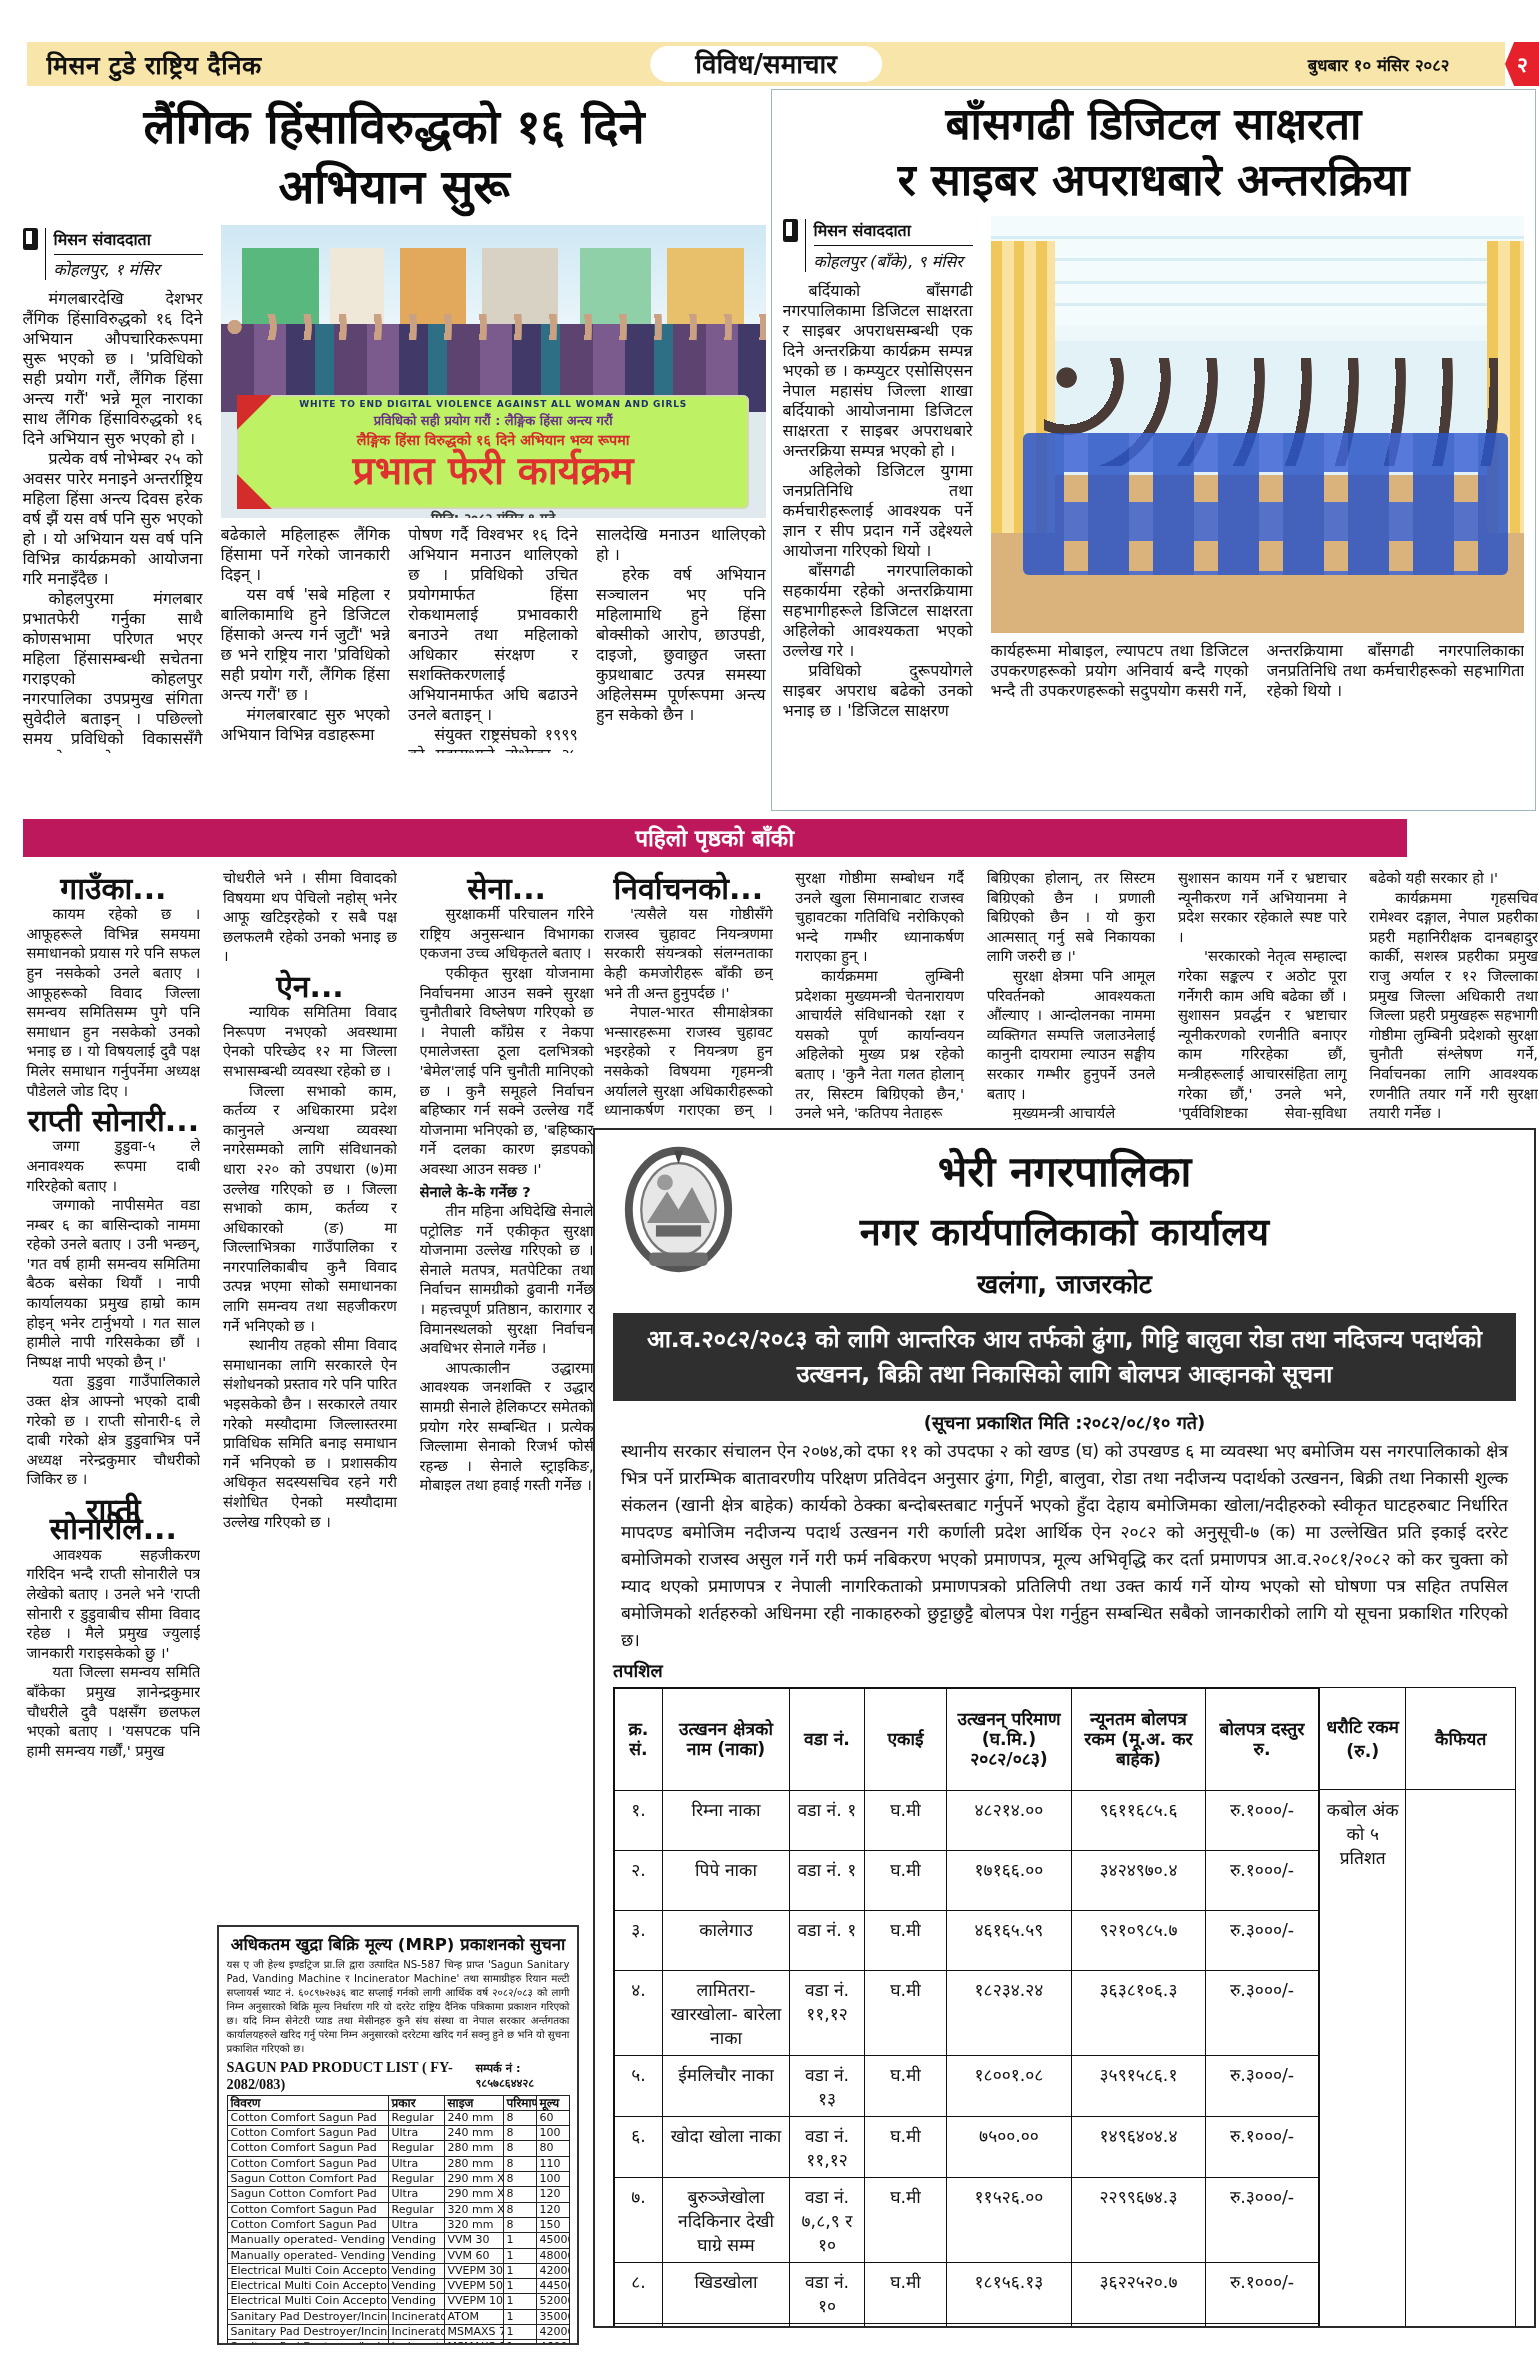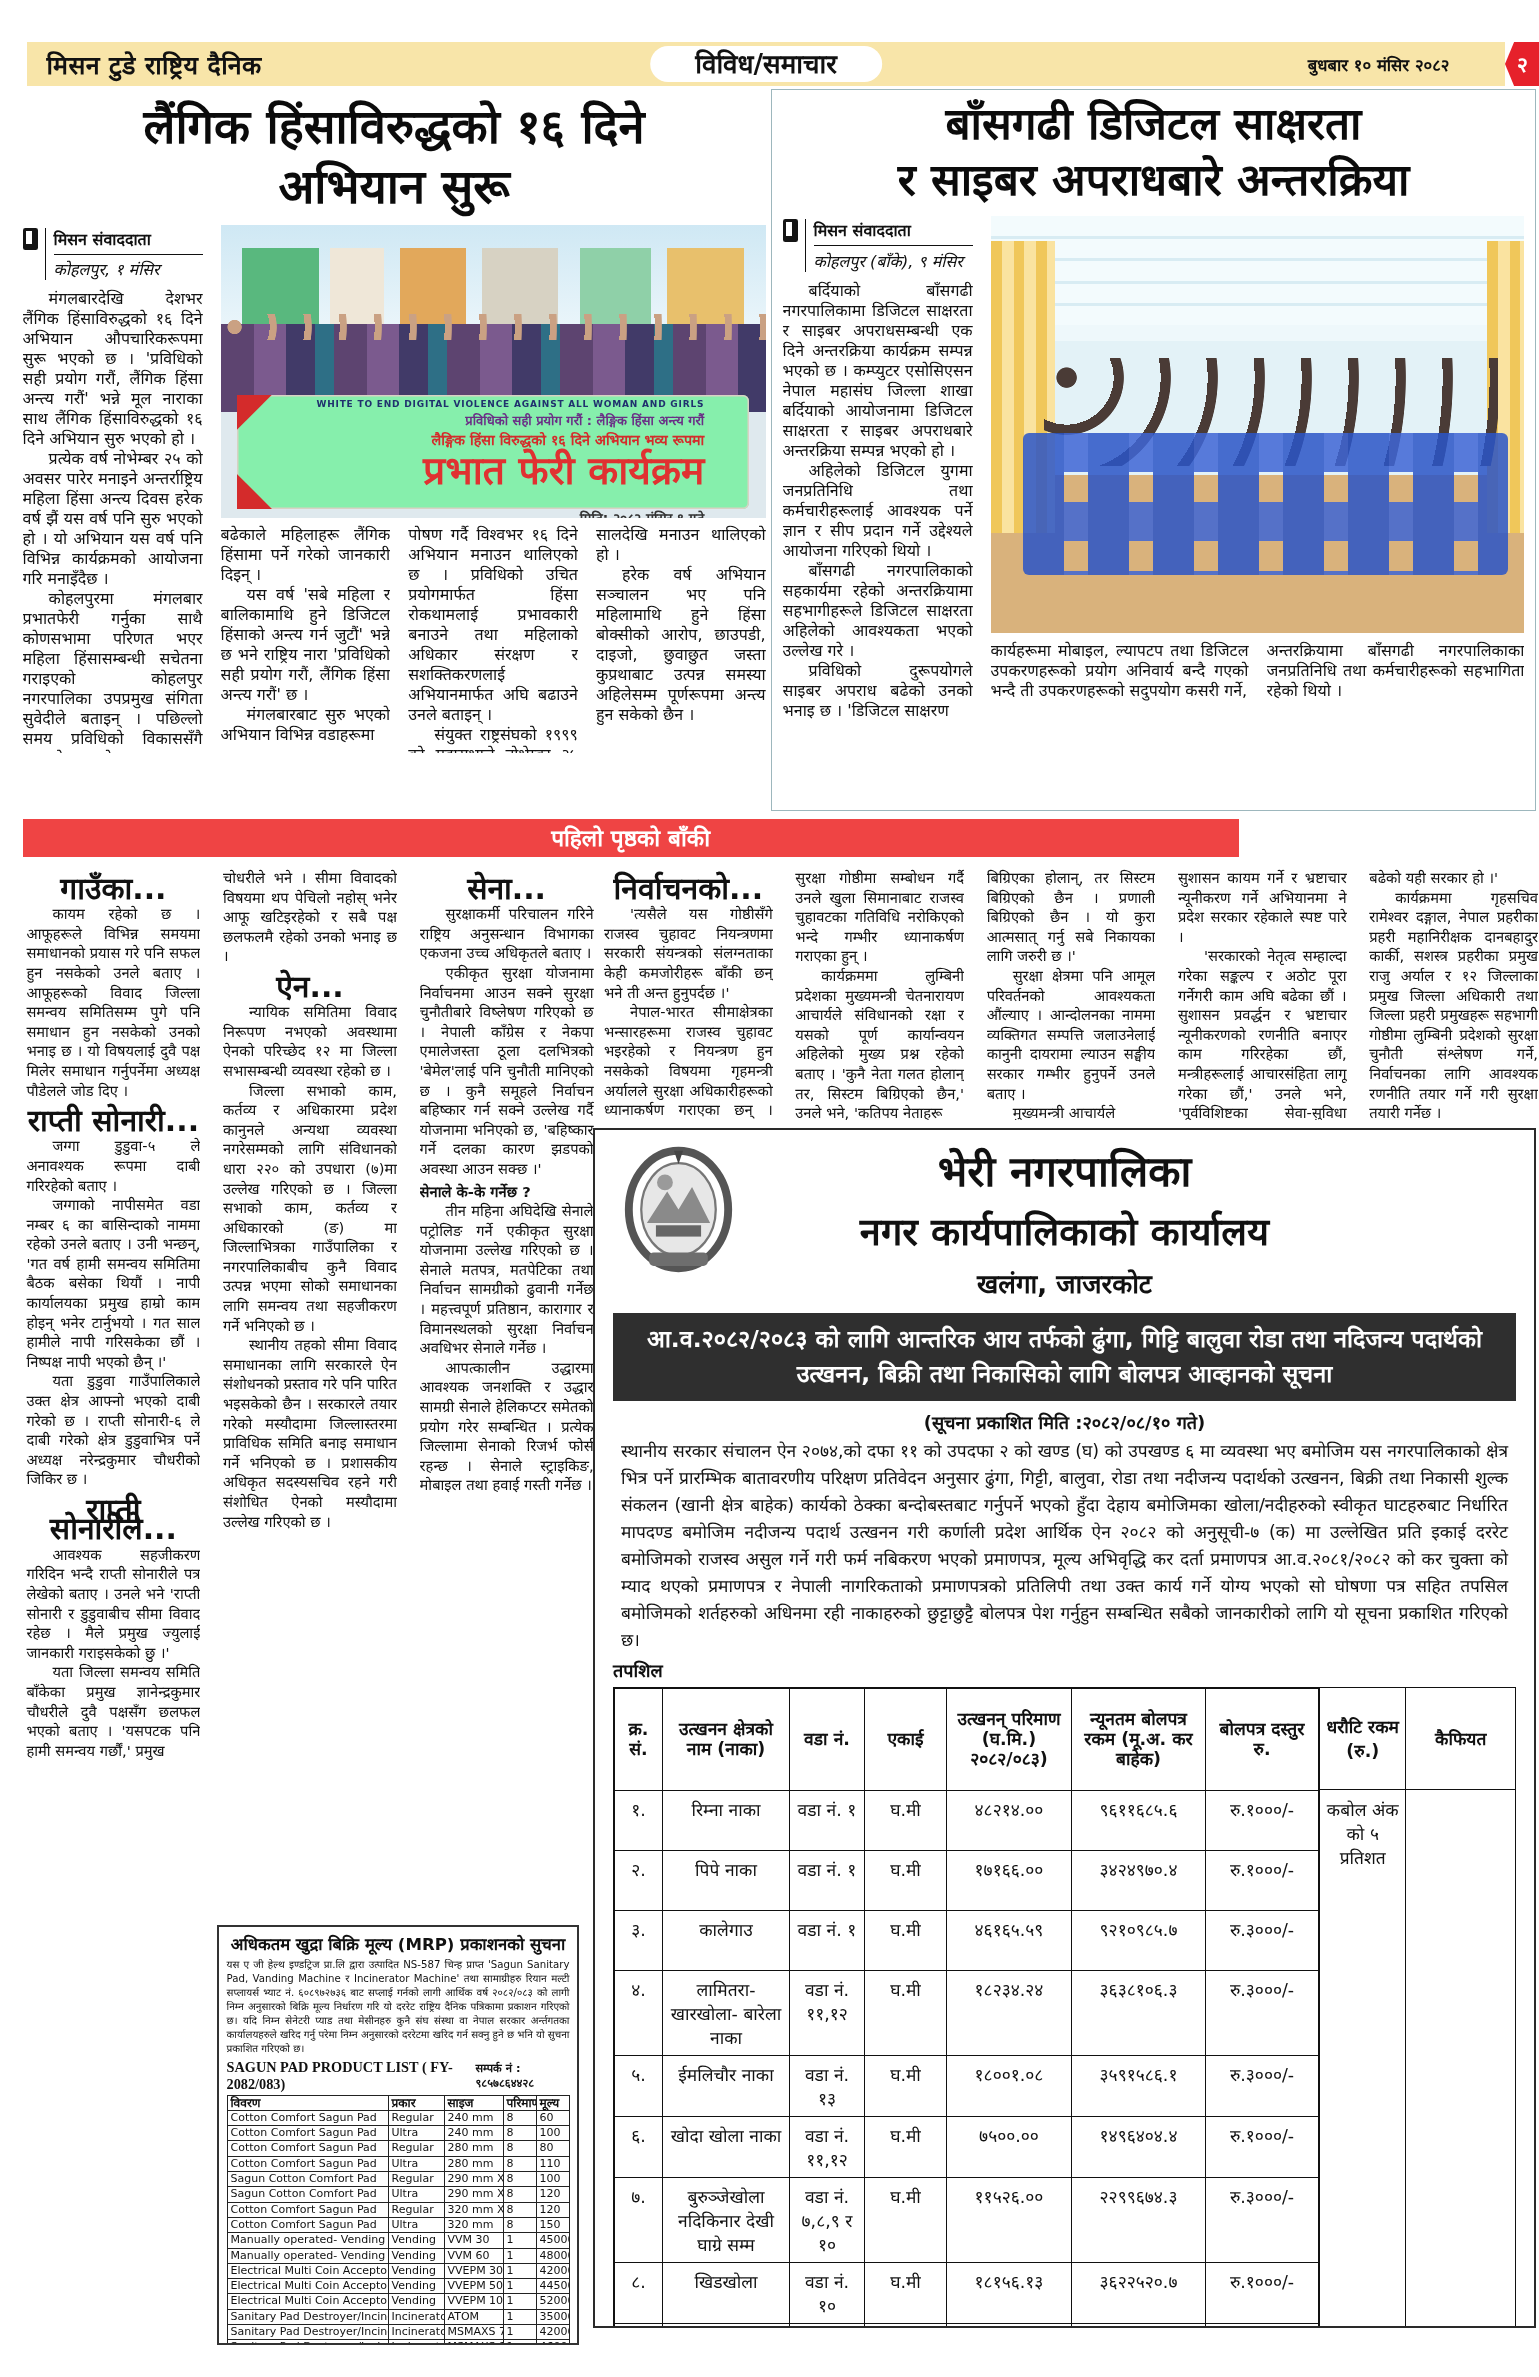--- a/index.html
+++ b/index.html
@@ -50,43 +50,43 @@
   .b1{left:4%;width:14%;height:48%;background:#59b87e;}
   .b2{left:20%;width:10%;height:42%;background:#efe7d8;}
   .b3{left:33%;width:12%;height:50%;background:#e2a85b;}
   .b4{left:48%;width:14%;height:46%;background:#d7d2c3;}
   .b5{left:66%;width:13%;height:50%;background:#8fd0a8;}
   .b6{left:82%;width:14%;height:44%;background:#e8c06c;}
   .crowd{position:absolute;left:0;right:0;top:34%;height:30%;
          background:repeating-linear-gradient(90deg,#5d4470 0 33px,#7b5a8e 33px 65px,#413a68 65px 94px,#2e6f86 94px 113px);}
   .crowd:before{content:"";position:absolute;left:0;right:0;top:-10.6px;height:26px;
          background:repeating-radial-gradient(circle at 13.6px 13px,#caa183 0 6.8px,rgba(0,0,0,0) 7.5px 35px);}
-  .rally-banner{position:absolute;left:3%;right:3%;bottom:3%;top:58%;background:#86efac;border-radius:6px;
-                box-shadow:0 0 0 1.5px #d8d2c4 inset;text-align:right;padding:4.5px 45px 3px;box-sizing:border-box;}
+  .rally-banner{position:absolute;left:3%;right:3%;bottom:3%;top:58%;background:#bef264;border-radius:6px;
+                box-shadow:0 0 0 1.5px #d8d2c4 inset;text-align:center;padding:4.5px 45px 3px;box-sizing:border-box;}
   .rb-corner{position:absolute;left:0;top:0;width:35px;height:35px;background:#d42b2b;clip-path:polygon(0 0,100% 0,0 100%);}
   .rb-corner.bot{top:auto;bottom:0;clip-path:polygon(0 0,100% 100%,0 100%);}
   .rb-eng{font-size:9px;font-weight:700;color:#20316e;letter-spacing:0.8px;}
   .rb-slogan{font-size:13px;font-weight:700;color:#6a2f86;margin-top:1.5px;}
   .rb-campaign{font-size:14.3px;font-weight:800;color:#d42b2b;margin-top:1.5px;}
   .rb-title{font-size:39px;font-weight:800;color:#e03131;line-height:1.05;margin-top:1.5px;}
   .rb-date{font-size:13.6px;font-weight:700;color:#333;margin-top:16px;}
   .photo-seminar{height:417px;background:linear-gradient(#eef8fb 0 30%,#e3f2f7 30% 62%,#d9b27c 62% 100%);}
   .sem-ceiling{position:absolute;left:0;right:0;top:0;height:26%;
                background:repeating-linear-gradient(180deg,#f3fbfd 0 19.6px,#d8ecf3 19.6px 22.6px);}
   .sem-curtain{position:absolute;left:0;top:6%;width:12%;height:70%;
                background:repeating-linear-gradient(90deg,#f0c75a 0 10.6px,#fae3a0 10.6px 22.6px);}
   .sem-curtain.right{left:auto;right:0;width:7%;}
   .sem-people{position:absolute;left:10%;right:5%;top:34%;height:26%;
               background:repeating-radial-gradient(circle at 22.6px 19.6px,#4a3b36 0 9.8px,rgba(0,0,0,0) 10.6px 47px);}
   .sem-chairs{position:absolute;left:6%;right:3%;top:52%;height:34%;
               background:repeating-linear-gradient(90deg,#2b55c8 0 41px,rgba(0,0,0,0) 41px 65px),
                          repeating-linear-gradient(180deg,#3f66d6 0 39px,rgba(0,0,0,0) 39px 69px);
               opacity:.85;border-radius:6px;}
   
-  .cont-banner{position:absolute;left:22.6px;top:819px;width:1216px;height:38px;background:#ef4444;color:#fff;
+  .cont-banner{position:absolute;left:22.6px;top:819px;width:1384px;height:38px;background:#be185d;color:#fff;
                font-size:22.6px;font-weight:800;text-align:center;line-height:38px;}
   
   .cont-left{position:absolute;left:26.4px;top:868px;width:568px;height:1355px;display:flex;gap:22.6px;}
   .cont-right{position:absolute;left:604px;top:868px;width:934px;height:252px;display:flex;gap:22.6px;}
   .ccol{flex:1;overflow:hidden;}
   .cont-left .ccol{flex:none;width:174px;}
   .cont-left .clip{max-height:1051px;}
   .cont-banner,.ccol{box-sizing:border-box;}
   .ccol .blk{font-size:14.7px;line-height:19.6px;}
   .ccol .t-h{font-size:30px;margin:10.6px 0 6px;}

